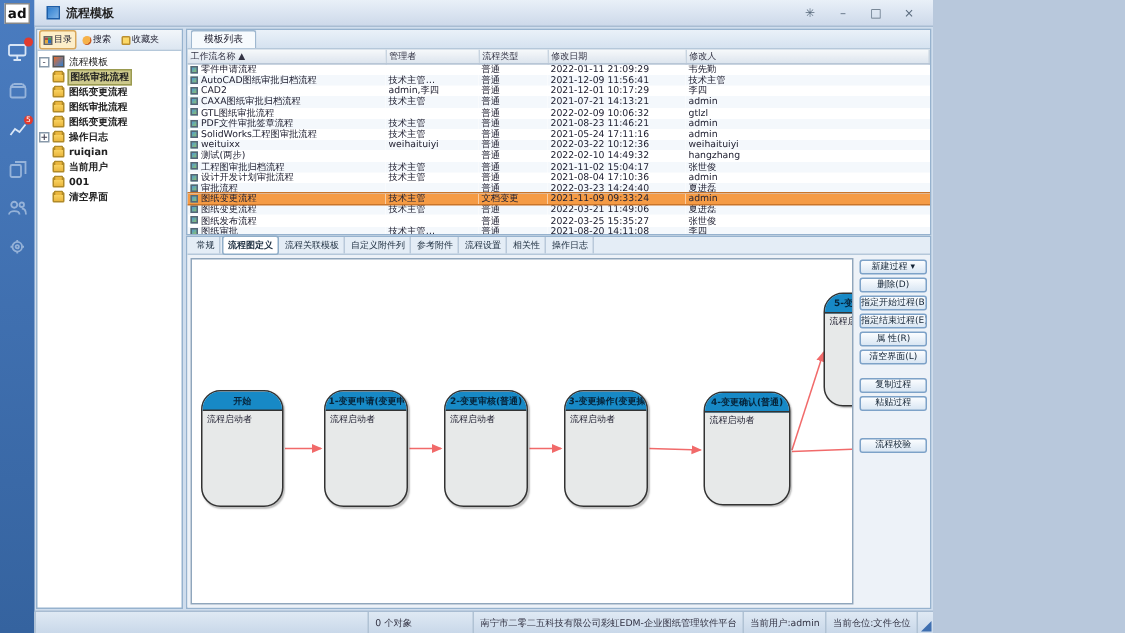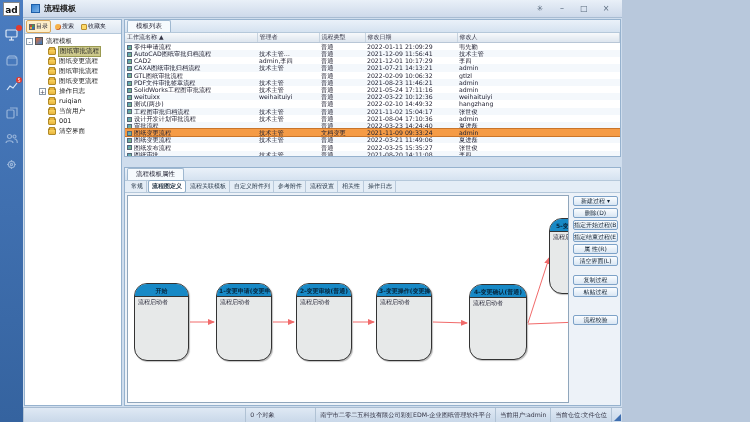--- a/index.html
+++ b/index.html
@@ -31,29 +31,29 @@
   .ttbtn { display:flex; align-items:center; gap:1px; font-size:6px; color:#223; padding:1px 2px; border:1px solid transparent; border-radius:2px; cursor:pointer; white-space:nowrap; }
   .ttbtn.active { background:#fdeec9; border-color:#d9a85c; }
   .ico { width:6px; height:6px; display:inline-block; flex-shrink:0; }
   .ico-grid { background:conic-gradient(#3f9e52 25%, #2d6fbf 0 50%, #e3a93c 0 75%, #b84a3f 0); border:0.5px solid #666; }
   .ico-search { background:radial-gradient(circle at 40% 40%, #f6b24a 55%, #c75f28 58%); border-radius:50%; }
   .ico-folder { background:#fcd968; border:0.5px solid #bb9030; border-radius:1px; position:relative; }
   .tree { flex:1; overflow:hidden; padding:2px 1px; }
   .tree-row { display:flex; align-items:center; gap:2px; height:10px; font-size:6.5px; color:#222; cursor:pointer; white-space:nowrap; }
   .tree-row .lbl { padding:0 1px; }
   .tree-row.selected .lbl { background:var(--tree-sel); border:0.5px solid #9a9a50; }
-  .tree-child { padding-left:13px; }
+  .tree-child { padding-left:0;font-weight:bold; }
   .expander { width:7px; height:7px; border:0.5px solid #8899aa; background:#fff; font-size:6px; line-height:6px; text-align:center; color:#445; flex-shrink:0; }
   .expander.none { visibility:hidden; }
   .nodeico { width:8px; height:7px; background:linear-gradient(180deg,#fcd968,#eab63e); border:0.5px solid #b08a28; border-radius:1px 1px 1px 1px; flex-shrink:0; position:relative; }
   .nodeico:before { content:""; position:absolute; top:-2px; left:0; width:4px; height:2px; background:#eab63e; border:0.5px solid #b08a28; border-bottom:none; border-radius:1px 1px 0 0; }
   .rooticon { width:8px; height:8px; background:linear-gradient(135deg,#e86a2a,#2f7fd0); border:0.5px solid #555; flex-shrink:0; }
 
   
-  .rightpanel { flex:1; display:flex; flex-direction:column; gap:10px; min-width:0; }
+  .rightpanel { flex:1; display:flex; flex-direction:column; gap:0; min-width:0; }
   .panelbox { background:#fff; border:1px solid #96b2ce; display:flex; flex-direction:column; }
   .paneltabstrip { height:13px; background:linear-gradient(180deg,#eaf1f9,#d5e2f0); border-bottom:1px solid #b5c8da; display:flex; align-items:flex-end; padding-left:2px; flex-shrink:0; }
   .paneltab { font-size:6.5px; color:#223; background:#f6fafd; border:1px solid #9fb8d0; border-bottom:none; border-radius:2px 2px 0 0; padding:1px 8px; }
 
   
   .tablewrap { flex:1; overflow:hidden; }
   table { border-collapse:collapse; width:100%; table-layout:fixed; }
   thead th { height:9px; background:linear-gradient(180deg,#f7f9fb,#dde5ee); border-right:1px solid #c8d4e0; border-bottom:1px solid #b8c6d6; font-size:6px; font-weight:normal; color:#334; text-align:left; padding:0 2px; white-space:nowrap; overflow:hidden; }
   tbody td { height:7.2px; font-size:6.2px; color:#223; padding:0 2px; white-space:nowrap; overflow:hidden; line-height:7px; }
   tbody tr:nth-child(even) { background:#f4f8fc; }
@@ -358,23 +358,20 @@
                     <td>普通</td>
                     <td>2021-08-20 14:11:08</td>
                     <td>李四</td>
                   </tr>
                 </tbody>
             </table>
           </div>
         </div>
 
         <div class="panelbox props">
-          <div class="paneltabstrip">
-            <span class="paneltab">流程模板属性</span>
-          </div>
           <div class="tabsrow" id="tabs-row">
               <span class="tab">常规</span>
               <span class="tab active">流程图定义</span>
               <span class="tab">流程关联模板</span>
               <span class="tab">自定义附件列</span>
               <span class="tab">参考附件</span>
               <span class="tab">流程设置</span>
               <span class="tab">相关性</span>
               <span class="tab">操作日志</span>
             </div>

